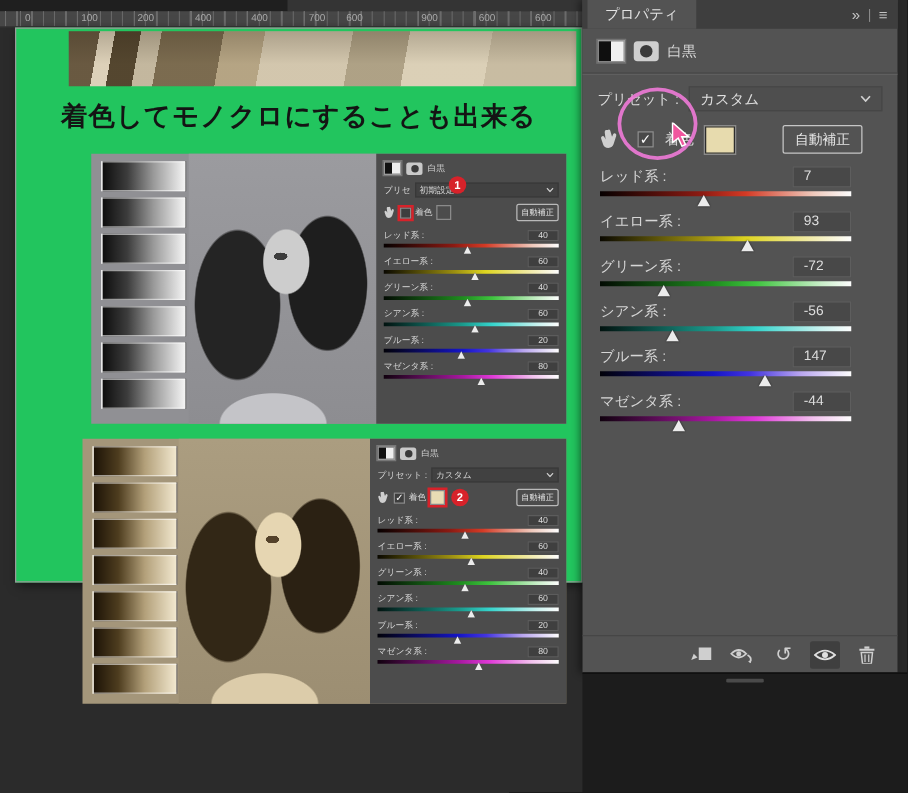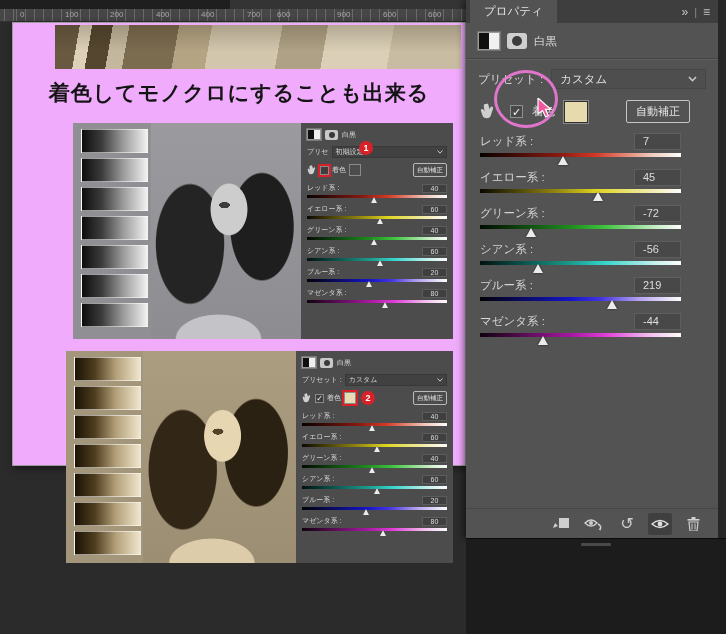--- a/index.html
+++ b/index.html
@@ -16,21 +16,21 @@
     border-bottom:1px solid #333;
     background-image:
       repeating-linear-gradient(90deg,#6b6b6b 0 1px,transparent 1px 9.08px),
       repeating-linear-gradient(90deg,#8d8d8d 0 1px,transparent 1px 45.4px);
     background-position:16px bottom,16px 0;
     background-size:100% 4px,100% 100%; }
   .ruler span { position:absolute; top:1px; font-size:8px; color:#a9a9a9; }
 
   
   .matte { position:absolute; left:0; top:22px; width:466px; height:612px; background:#2b2b2b; }
-  .page { position:absolute; left:12px; top:22px; width:454px; height:444px; background:#f0abfc;
+  .page { position:absolute; left:12px; top:22px; width:454px; height:444px; background:#22c55e;
     border:1px solid #9a9a9a; box-shadow:2px 2px 8px rgba(0,0,0,.55); }
 
   .top-photo { position:absolute; left:42px; top:2px; width:406px; height:44px;
     background:
       linear-gradient(to bottom, rgba(40,30,15,.25), rgba(90,75,50,.05) 60%),
       linear-gradient(100deg,#6a5a42 0 6%, #e4d8c0 6% 9%, #54462f 9% 14%, #c9bda4 14% 18%,
         #7d6d51 18% 30%, #baa988 30% 38%, #d9cdb4 38% 55%, #b3a68a 55% 66%, #e2d7be 66% 82%, #cec2a8 82% 100%); }
 
   .page-title { position:absolute; left:0; top:56px; width:100%; text-align:center;
     font-family:"DejaVu Serif","Liberation Serif",serif; font-weight:bold; font-size:21px;
@@ -426,21 +426,21 @@
             <span class="slabel">レッド系 :</span>
             <span class="sval">7</span>
           </div>
           <div class="strack track-red">
             <span class="sthumb" style="left: 41.4%;"></span>
           </div>
         </div>
       <div class="srow">
           <div class="srow-top">
             <span class="slabel">イエロー系 :</span>
-            <span class="sval">45</span>
+            <span class="sval">93</span>
           </div>
           <div class="strack track-yellow">
             <span class="sthumb" style="left: 58.6%;"></span>
           </div>
         </div>
       <div class="srow">
           <div class="srow-top">
             <span class="slabel">グリーン系 :</span>
             <span class="sval">-72</span>
           </div>
@@ -453,21 +453,21 @@
             <span class="slabel">シアン系 :</span>
             <span class="sval">-56</span>
           </div>
           <div class="strack track-cyan">
             <span class="sthumb" style="left: 28.8%;"></span>
           </div>
         </div>
       <div class="srow">
           <div class="srow-top">
             <span class="slabel">ブルー系 :</span>
-            <span class="sval">219</span>
+            <span class="sval">147</span>
           </div>
           <div class="strack track-blue">
             <span class="sthumb" style="left: 65.6%;"></span>
           </div>
         </div>
       <div class="srow">
           <div class="srow-top">
             <span class="slabel">マゼンタ系 :</span>
             <span class="sval">-44</span>
           </div>

